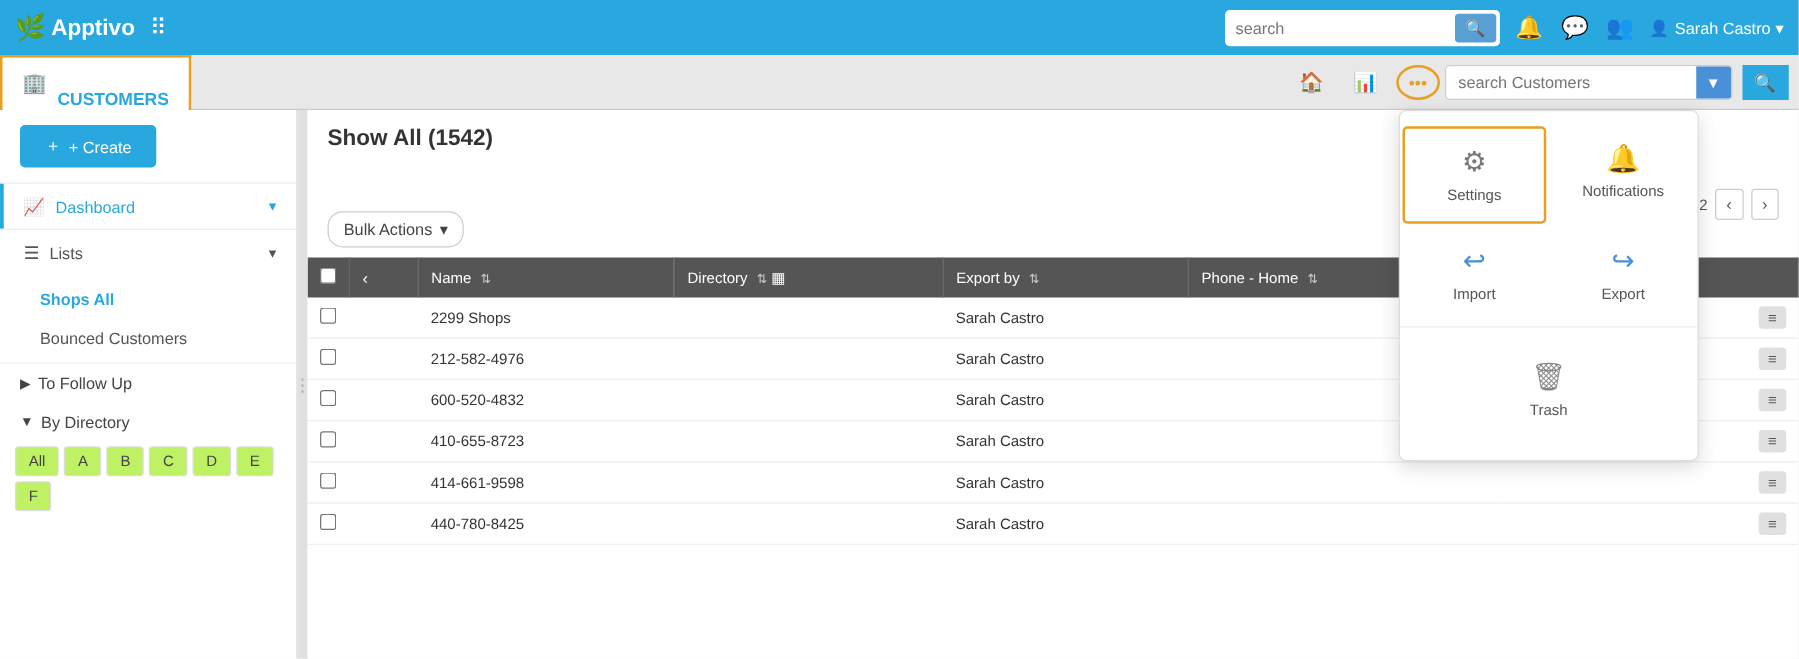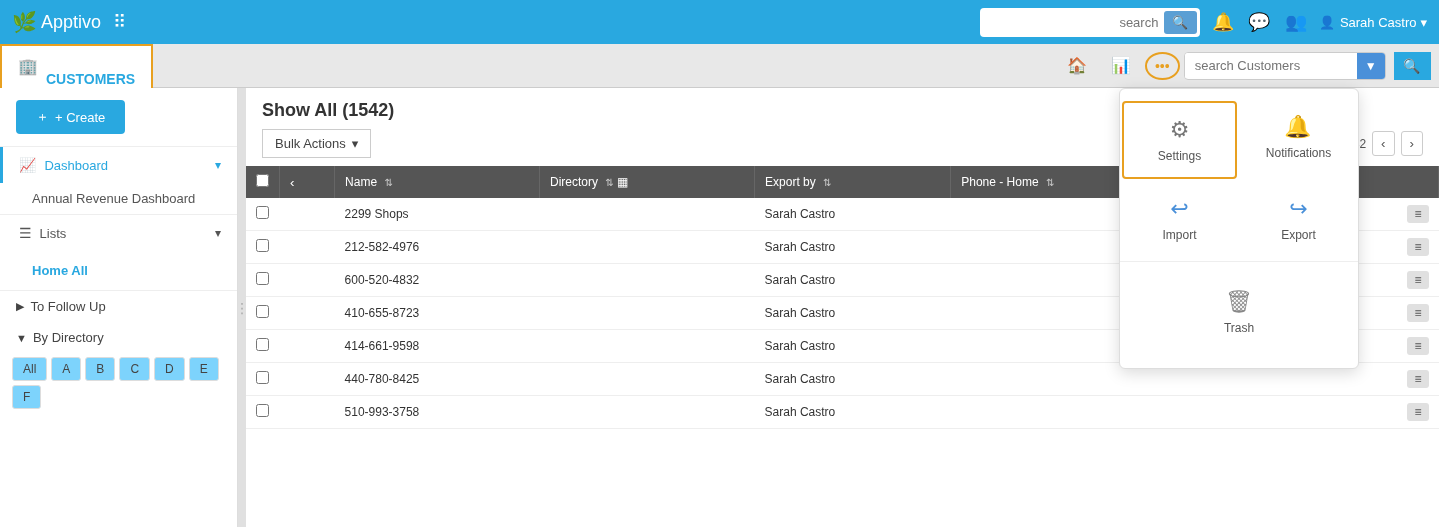--- a/index.html
+++ b/index.html
@@ -15,21 +15,21 @@
       gap: 12px;
     }
     .logo {
       display: flex;
       align-items: center;
       gap: 4px;
     }
     .logo-text {
       color: white;
       font-size: 18px;
-      font-weight: normal;
+      font-weight: bold;
     }
     .logo-leaf {
       color: #7ed321;
       font-size: 20px;
     }
     .apps-grid {
       color: white;
       font-size: 18px;
       cursor: pointer;
     }
@@ -42,21 +42,20 @@
       padding: 3px 8px;
       gap: 6px;
       width: 220px;
     }
     .search-bar input {
       border: none;
       outline: none;
       font-size: 13px;
       width: 170px;
       color: #8b5cf6;
-      text-align: right;
     }
     .search-btn {
       background: #5a9fd4;
       border: none;
       border-radius: 3px;
       color: white;
       padding: 4px 8px;
       cursor: pointer;
       font-size: 13px;
     }
@@ -140,21 +139,21 @@
       border: 1px solid #ccc;
       border-radius: 4px;
       overflow: hidden;
       margin-right: 4px;
     }
     .search-customers input {
       border: none;
       outline: none;
       padding: 5px 10px;
       font-size: 13px;
-      width: 172px;
+      width: 200px;
       color: #1d4ed8;
     }
     .search-customers-dropdown {
       background: #4a90d9;
       border: none;
       color: white;
       padding: 6px 8px;
       cursor: pointer;
       font-size: 12px;
     }
@@ -231,21 +230,21 @@
       align-items: center;
     }
     .sidebar-group-item .arrow { margin-right: 6px; font-size: 11px; }
     .directory-btns {
       display: flex;
       flex-wrap: wrap;
       gap: 4px;
       padding: 4px 12px;
     }
     .dir-btn {
-      background: #7dd3fc;
+      background: #bef264;
       border: 1px solid #ddd;
       border-radius: 3px;
       padding: 4px 10px;
       cursor: pointer;
       font-size: 12px;
       color: #444;
     }
     .resizer {
       width: 8px;
       background: #e0e0e0;
@@ -276,28 +275,29 @@
     }
     .content-toolbar {
       display: flex;
       align-items: center;
       padding: 0 16px 8px;
       gap: 8px;
     }
     .bulk-actions-btn {
       background: white;
       border: 1px solid #ccc;
-      border-radius: 0;
+      border-radius: 12px;
       padding: 6px 12px;
       cursor: pointer;
       font-size: 13px;
       display: flex;
       align-items: center;
       gap: 6px;
       color: #444;
+      margin-top: 40px;
     }
     .toolbar-spacer { flex: 1; }
     .pagination-control {
       display: flex;
       align-items: center;
       gap: 6px;
     }
     .please-choose-btn {
       background: white;
       border: 1px solid #ccc;
@@ -466,33 +466,33 @@
     <button class="sidebar-create-btn">
       <span>＋</span>
       <span>+ Create</span>
     </button>
     <div class="sidebar-section">
       <div class="sidebar-nav-item active">
         <span class="item-icon">📈</span>
         <span>Dashboard</span>
         <span class="chevron">▾</span>
       </div>
-      <div class="sidebar-sub-item">
-        <span>Annual Revenue Dashboard</span>
-      </div>
     </div>
     <div class="sidebar-section">
       <div class="sidebar-nav-item">
         <span class="item-icon">☰</span>
         <span>Lists</span>
         <span class="chevron">▾</span>
       </div>
       <div class="sidebar-lists-section">
         <div class="sidebar-sub-item active">
-          <span>Home All</span>
+          <span>Shops All</span>
+        </div>
+        <div class="sidebar-sub-item">
+          <span>Bounced Customers</span>
         </div>
       </div>
     </div>
     <div class="sidebar-section">
       <div class="sidebar-group-item">
         <span class="arrow">▶</span>
         <span>To Follow Up</span>
       </div>
       <div class="sidebar-group-item">
         <span class="arrow">▼</span>
@@ -645,34 +645,20 @@
       <td></td>
       <td>440-780-8425</td>
       <td></td>
       <td>Sarah Castro</td>
       <td></td>
       <td></td>
       <td class="actions-cell">
         <button class="action-dots-btn">≡</button>
       </td>
     </tr>
-          <tr>
-      <td class="checkbox-cell">
-        <input type="checkbox" style="">
-      </td>
-      <td></td>
-      <td>510-993-3758</td>
-      <td></td>
-      <td>Sarah Castro</td>
-      <td></td>
-      <td></td>
-      <td class="actions-cell">
-        <button class="action-dots-btn">≡</button>
-      </td>
-    </tr>
         </tbody>
     </table>
   </div>
 </div>
 
 <div class="menu-popup">
   <div class="menu-popup-grid">
     <div class="menu-item highlighted">
       <span class="menu-item-icon settings-icon">⚙</span>
       <span>Settings</span>

